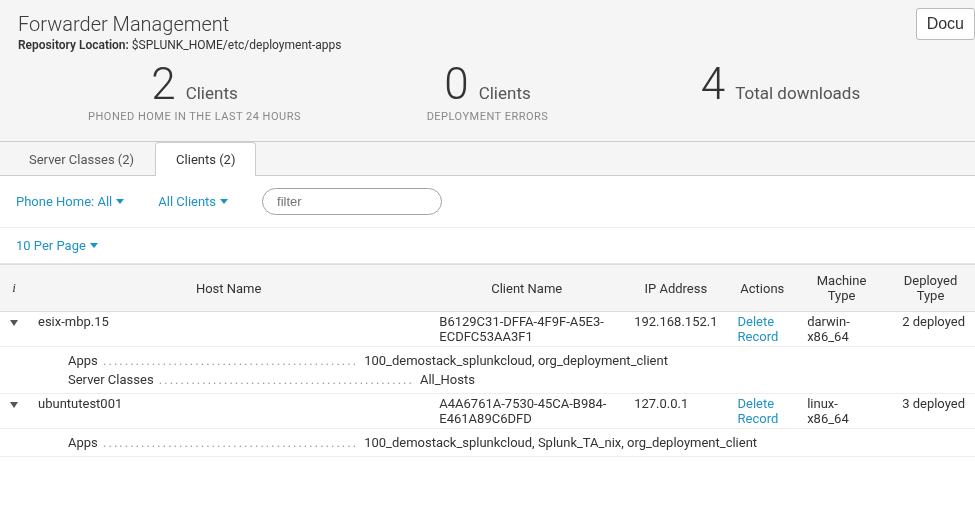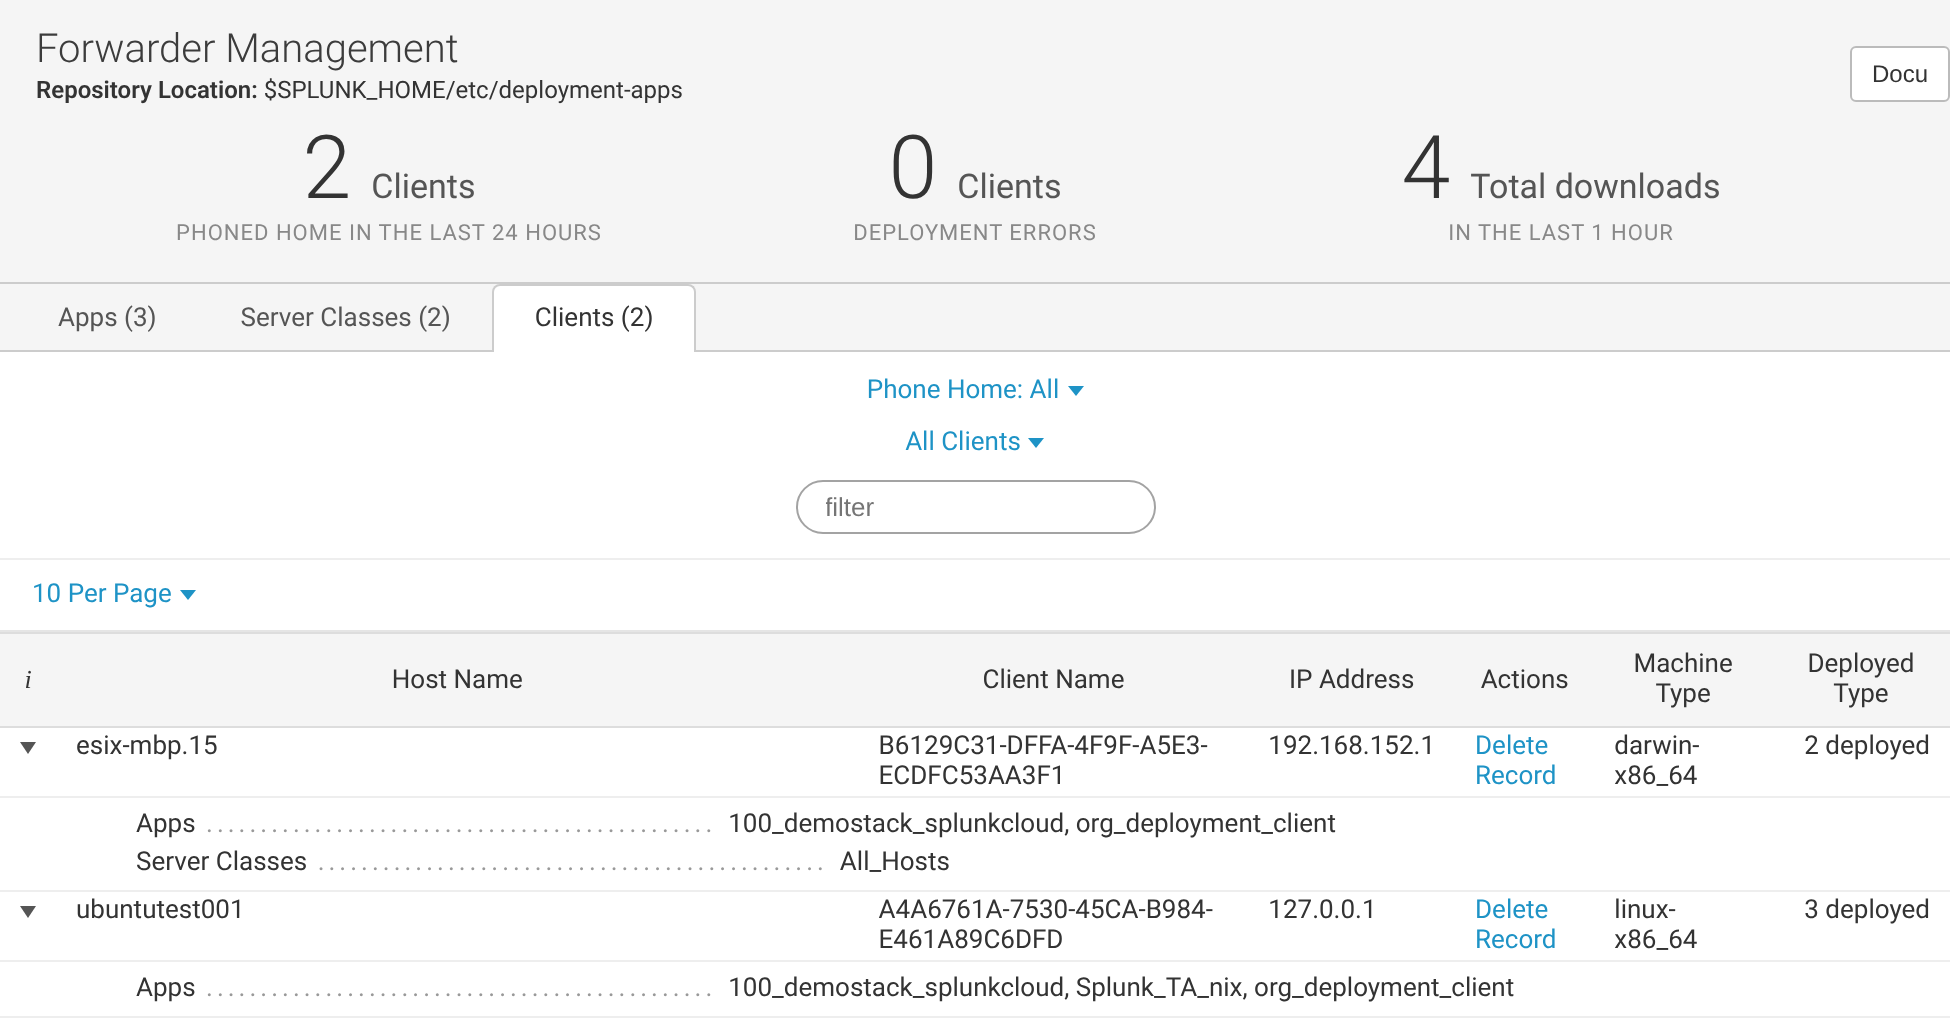--- a/index.html
+++ b/index.html
@@ -21,27 +21,27 @@
     color: #3c3c3c;
     margin-bottom: 2px;
   }
   .repo-location {
     font-size: 12px;
     color: #333;
   }
   .repo-location .label { font-weight: 600; }
   .docu-btn {
     position: absolute;
-    top: 23px;
+    top: 8px;
     right: 0;
     background: #fff;
     border: 1px solid #bbb;
     border-radius: 3px;
     padding: 6px 10px;
-    font-size: 12px;
+    font-size: 16px;
     cursor: pointer;
     color: #333;
   }
   .stats-row {
     display: flex;
     justify-content: space-around;
     margin-top: 10px;
     padding: 0 30px;
   }
   .stat-block {
@@ -91,24 +91,23 @@
   }
   .tab.active {
     background: #fff;
     border-color: #ccc;
     border-radius: 4px 4px 0 0;
     color: #333;
   }
   .filter-bar {
     display: flex;
     align-items: center;
-    gap: 11px;
+    gap: 34px;
     padding: 12px 16px;
     border-bottom: 1px solid #eee;
-    flex-direction: column;
   }
   .dropdown-link {
     color: #1e93c6;
     font-size: 13px;
     cursor: pointer;
     display: inline-flex;
     align-items: center;
     gap: 4px;
   }
   .chevron {
@@ -228,27 +227,25 @@
         <span class="stat-num">0</span>
         <span class="stat-small">Clients</span>
       </div>
       <div class="stat-sub">DEPLOYMENT ERRORS</div>
     </div>
     <div class="stat-block">
       <div class="stat-top">
         <span class="stat-num">4</span>
         <span class="stat-small">Total downloads</span>
       </div>
-      <div class="stat-sub">IN THE LAST 1 HOUR</div>
     </div>
   </div>
 </div>
 
 <div class="tabs-row">
-  <div class="tab">Apps (3)</div>
   <div class="tab">Server Classes (2)</div>
   <div class="tab active">Clients (2)</div>
 </div>
 
 <div class="filter-bar">
   <span class="dropdown-link">
     <span>Phone Home: All</span>
     <span class="chevron"></span>
   </span>
   <span class="dropdown-link">

